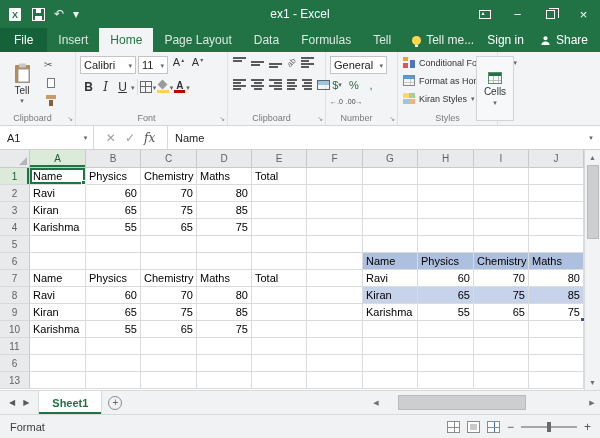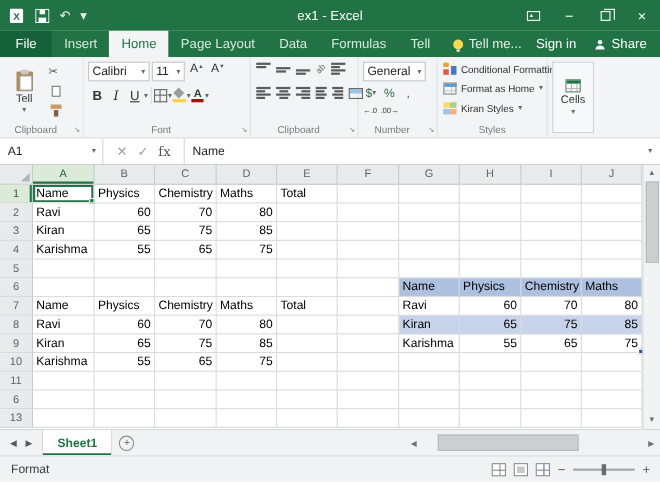--- a/index.html
+++ b/index.html
@@ -89,33 +89,33 @@
   .decbtn{font-size:7px;color:#444;border:0;display:flex;align-items:center;height:13px}
 
   
   .g-styles{left:398px;width:100px}
   .stylerow{position:absolute;left:5px;display:flex;align-items:center;gap:4px;font-size:9px;color:#333;white-space:nowrap}
   .cfic{width:12px;height:11px;background-repeat:no-repeat;background-image:linear-gradient(#e2574c,#e2574c),linear-gradient(#4a77c4,#4a77c4),linear-gradient(#f0a030,#f0a030);background-size:5px 5px,5px 8px,5px 4px;background-position:0 6px,7px 3px,0 0}
   .fatic{width:12px;height:11px;border:1px solid #888;background-repeat:no-repeat;background-image:linear-gradient(#5b9bd5,#5b9bd5),linear-gradient(#ccc,#ccc),linear-gradient(#ccc,#ccc);background-size:12px 3px,12px 1px,1px 11px;background-position:0 0,0 6px,6px 0}
   .csic{width:12px;height:11px;background-repeat:no-repeat;background-image:linear-gradient(#ffd966,#ffd966),linear-gradient(#a9d08e,#a9d08e),linear-gradient(#9dc3e6,#9dc3e6),linear-gradient(#f4b183,#f4b183);background-size:6px 5px,6px 5px,6px 5px,6px 5px;background-position:0 0,6px 0,0 6px,6px 6px}
 
   
-  .g-cells{left:500px;width:42px;border-right:none}
+  .g-cells{left:474px;width:42px;border-right:none}
   .g-editing{left:544px;width:46px;border-right:none}
   .collapsedbtn{position:absolute;left:2px;right:2px;top:4px;bottom:4px;border:1px solid #d2d3d5;display:flex;flex-direction:column;align-items:center;justify-content:center;gap:2px;font-size:10px;color:#333;background:#f7f8fa}
   .cellsicon{width:14px;height:12px;border:1px solid #5a8a6d;background-repeat:no-repeat;background-image:linear-gradient(#217346,#217346),linear-gradient(#bbb,#bbb),linear-gradient(#bbb,#bbb),linear-gradient(#bbb,#bbb);background-size:14px 3px,14px 1px,1px 12px,1px 12px;background-position:0 0,0 7px,4px 0,9px 0}
   .pencilicon{width:12px;height:12px;position:relative}
   .pencilicon::before{content:"";position:absolute;left:0;top:4px;width:11px;height:3px;background:linear-gradient(90deg,#444 0 2px,#f0b54f 2px);transform:rotate(-45deg)}
 
   
   .formulabar{position:absolute;top:126px;left:0;right:0;height:24px;background:#fff;border-bottom:1px solid #d0d1d3;display:flex;align-items:stretch}
   .namebox{width:78px;display:flex;align-items:center;padding-left:7px;font-size:11px;color:#222}
   .namebox-dd{width:16px;display:flex;align-items:center;justify-content:center;border-right:1px solid #d8d8d8}
   .fxarea{width:74px;display:flex;align-items:center;justify-content:center;gap:9px;border-right:1px solid #d8d8d8;color:#a0a0a0}
-  .fx{font-family:"DejaVu Serif",serif;font-size:12px;color:#555}
+  .fx{font-family:"DejaVu Serif",serif;font-style:italic;font-size:12px;color:#555}
   .fcontent{flex:1;display:flex;align-items:center;padding-left:7px;font-size:11px;color:#222}
   .fexpand{width:18px;display:flex;align-items:center;justify-content:center;color:#888}
 
   
   .gridwrap{position:absolute;top:150px;left:0;width:584px;height:240px;background:#fff;overflow:hidden}
   .colhdrrow{display:flex;height:18px;background:#e9eaec;border-bottom:1px solid #c8c9cb}
   .corner{width:30px;border-right:1px solid #c8c9cb;position:relative;flex:none}
   .corner::after{content:"";position:absolute;right:2px;bottom:2px;border-left:8px solid transparent;border-bottom:8px solid #b4b5b7}
   .colhdr{border-right:1px solid #c8c9cb;display:flex;align-items:center;justify-content:center;font-size:10px;color:#5f6166;flex:none}
   .colhdr.selcol{background:#dcead9;box-shadow:inset 0 -2px 0 var(--excel-green);color:#1e5c3a}

